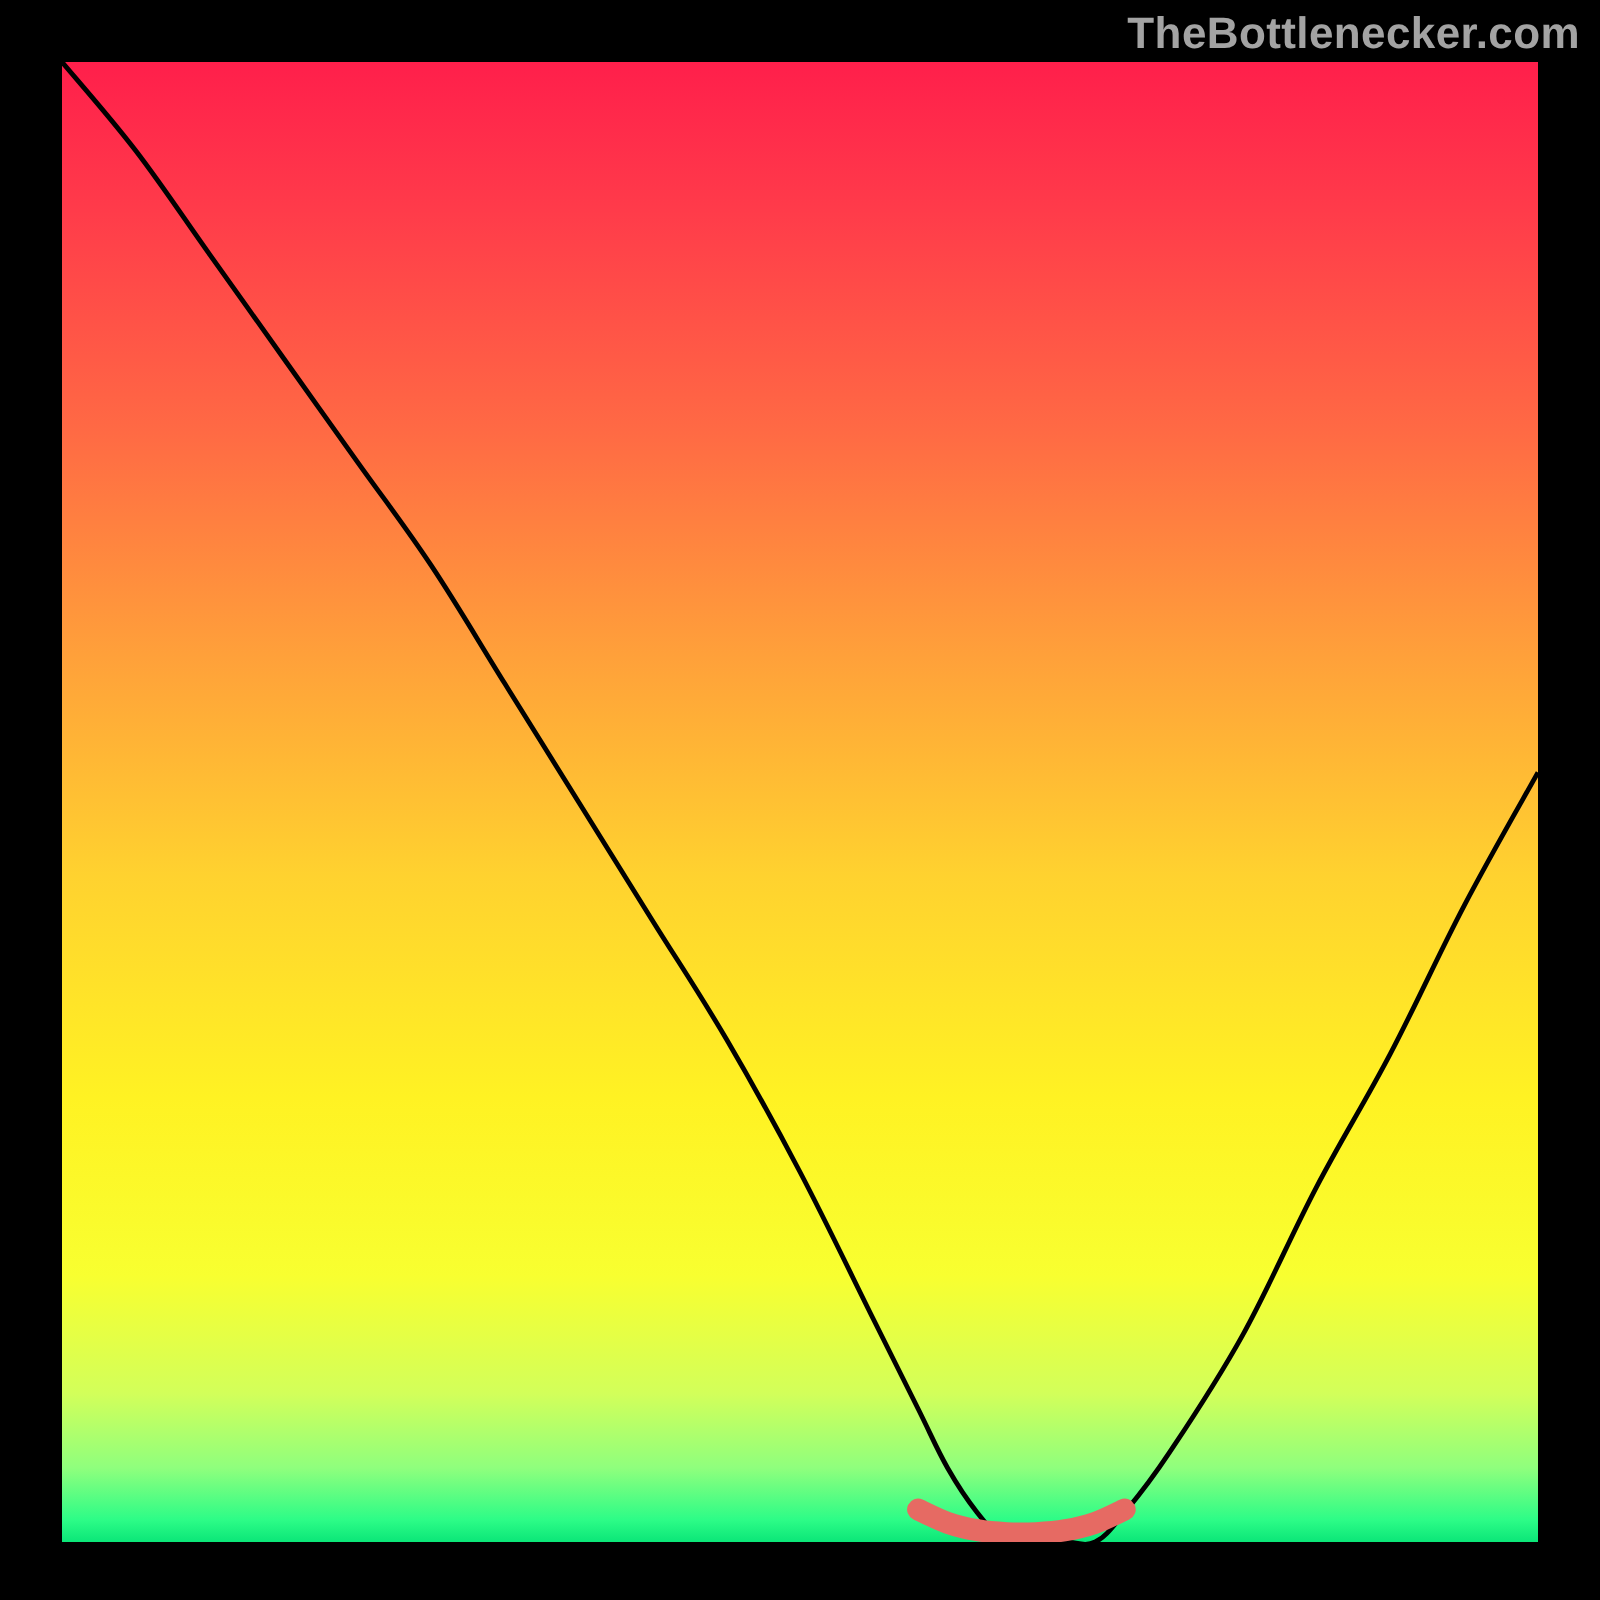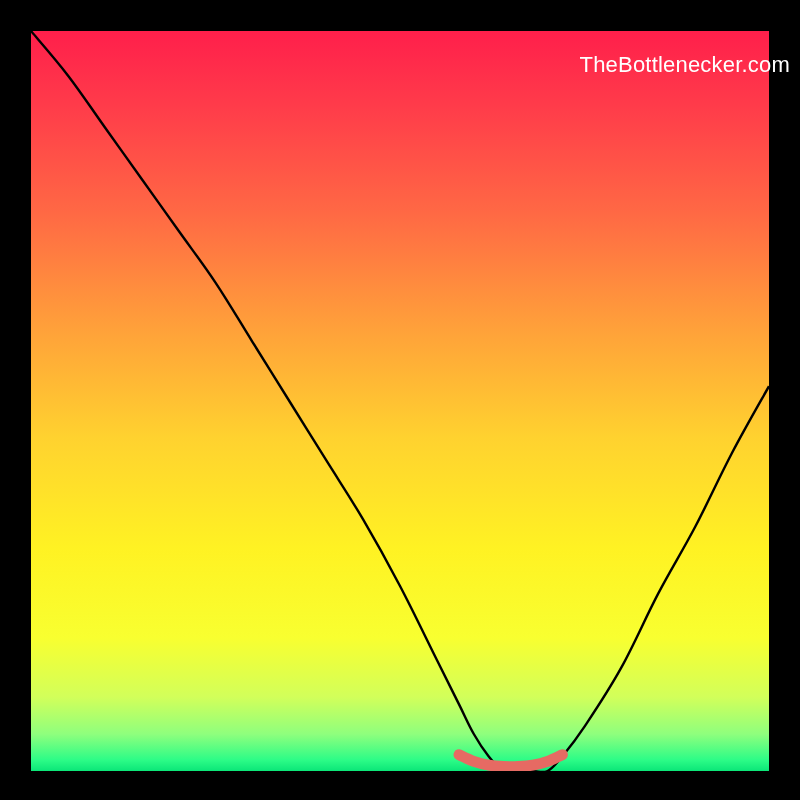--- a/index.html
+++ b/index.html
@@ -15,25 +15,24 @@
     position: relative;
     width: 800px;
     height: 800px;
     background: #000;
   }
   .attrib {
     position: absolute;
     top: 4px;
     right: 10px;
     font-size: 22px;
-    font-weight: 400;
-    color: #ffffff;
+    font-weight: 700;
+    color: #a3a3a3;
     letter-spacing: 0.2px;
     z-index: 10;
-    margin-top: 48px;
   }
   .plot {
     position: absolute;
     left: 31px;
     top: 31px;
     width: 738px;
     height: 740px;
   }
   .plot svg {
     display: block;

